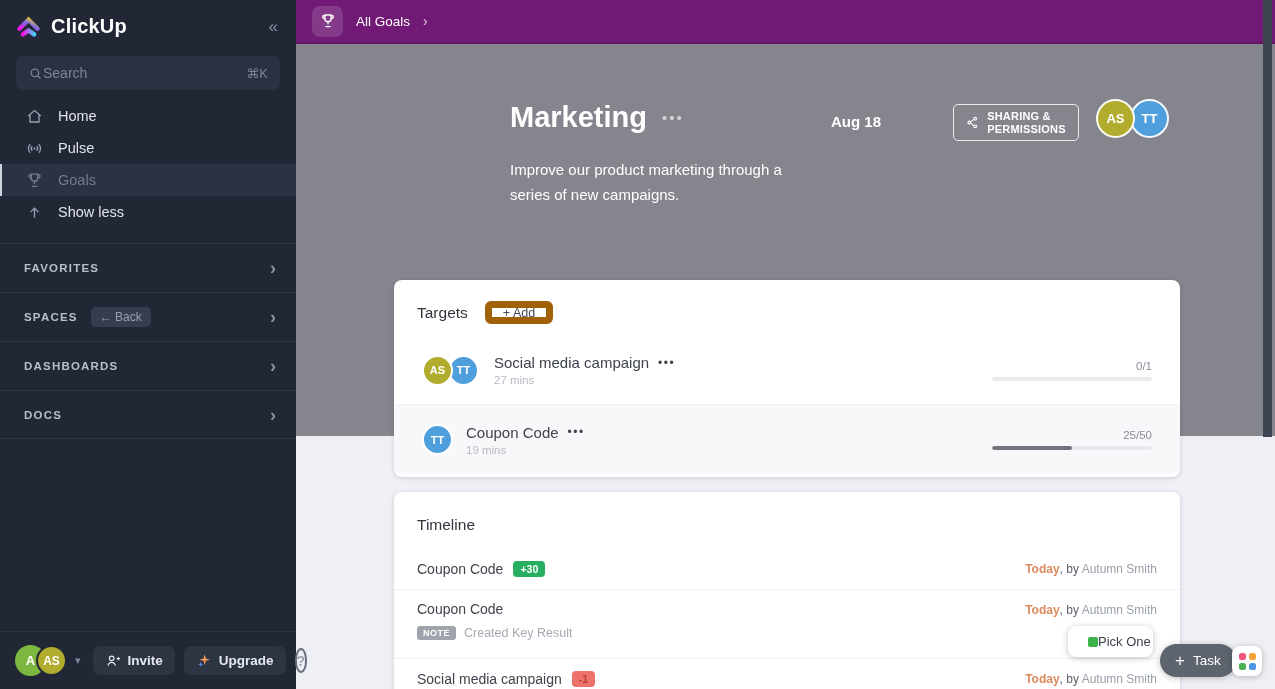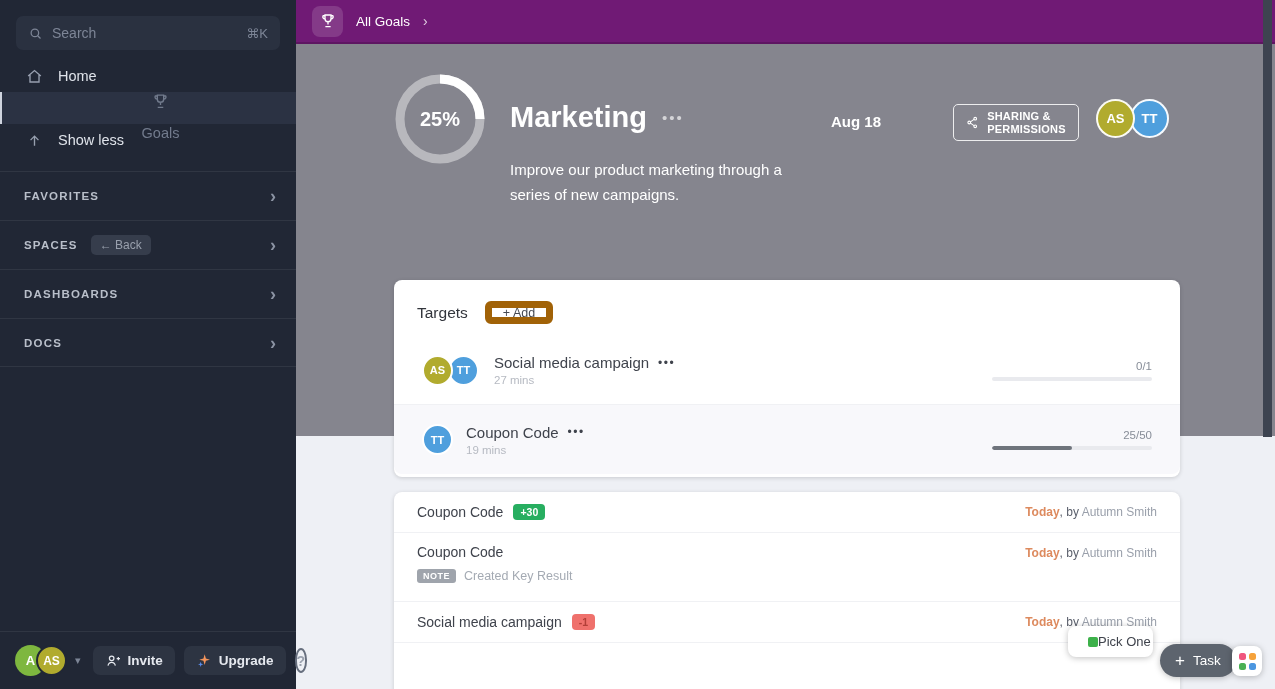--- a/index.html
+++ b/index.html
@@ -5,25 +5,25 @@
   * { margin:0; padding:0; box-sizing:border-box; }
   html,body { width:1275px; height:689px; overflow:hidden; }
   body { position:relative; background:#eef0f5; font-family:"Liberation Sans","DejaVu Sans",sans-serif; }
 
   
   .sidebar { position:absolute; left:0; top:0; width:296px; height:689px; background:#212735; z-index:40; }
   .logo-row { display:flex; align-items:center; padding:13px 18px 0 15px; }
   .logo-mark { width:27px; height:27px; }
   .logo-text { color:#fff; font-size:20px; font-weight:800; margin-left:9px; letter-spacing:.2px; }
   .collapse { margin-left:auto; color:#8b93a3; font-size:17px; cursor:pointer; }
-  .search-box { margin:16px 16px 10px; height:34px; background:#2a3140; border-radius:7px; display:flex; align-items:center; padding:0 12px; gap:9px; color:#7d8596; font-size:14px; }
+  .search-box { margin:16px 16px 10px; height:34px; background:#2a3140; border-radius:7px; display:flex; align-items:center; padding:0 12px; color:#7d8596; font-size:14px; }
   .search-box .kbd { margin-left:auto; font-size:13px; }
   .nav-item { height:32px; display:flex; align-items:center; padding-left:25px; gap:14px; color:#dfe3ea; font-size:14.5px; font-weight:500; cursor:pointer; }
   .nav-item .nav-icon { width:19px; height:19px; color:#98a0b0; flex:none; }
-  .nav-item.active { background:#2b3243; color:#727b8d; box-shadow:inset 2px 0 0 #cfd4de;flex-direction:column; }
+  .nav-item.active { background:#2b3243; color:#727b8d; box-shadow:inset 2px 0 0 #cfd4de; }
   .nav-item.active .nav-icon { color:#727b8d; }
   .sections { margin-top:15px; }
   .section-row { height:49px; display:flex; align-items:center; padding:0 20px 0 24px; border-top:1px solid rgba(255,255,255,.07); cursor:pointer; }
   .section-row:last-child { border-bottom:1px solid rgba(255,255,255,.07); }
   .section-label { font-size:11.5px; font-weight:700; letter-spacing:1.2px; color:#b9bfca; }
   .section-chevron { margin-left:auto; color:#8b93a3; font-size:18px; font-weight:700; line-height:1; }
   .back-badge { margin-left:13px; background:#363d4c; color:#99a0ad; border-radius:5px; padding:3px 9px; font-size:12px; cursor:pointer; }
   .sidebar-footer { position:absolute; left:0; right:0; bottom:0; height:58px; border-top:1px solid rgba(255,255,255,.07); display:flex; align-items:center; padding:0 15px; }
   .avatar-stack { position:relative; width:53px; height:31px; flex:none; }
   .av { position:absolute; border-radius:50%; display:flex; align-items:center; justify-content:center; color:#fff; font-weight:700; }
@@ -108,37 +108,63 @@
   .task-btn { position:absolute; left:864px; top:644px; height:33px; border-radius:17px; background:#5d646e; box-shadow:0 1px 6px rgba(0,0,0,.25); color:#fff; display:flex; align-items:center; gap:8px; padding:0 15px; font-size:13.5px; z-index:61; cursor:pointer; }
   .task-plus { font-size:17px; font-weight:400; line-height:1; }
   .grid-btn { position:absolute; left:936px; top:646px; width:30px; height:30px; background:#fff; border-radius:8px; box-shadow:0 1px 6px rgba(0,0,0,.25); display:grid; grid-template-columns:7px 7px; grid-template-rows:7px 7px; gap:3px; align-content:center; justify-content:center; z-index:62; cursor:pointer; }
   .grid-dot { width:7px; height:7px; border-radius:2.5px; }
   .gd1 { background:#f0567e; } .gd2 { background:#f5a23b; } .gd3 { background:#4ab154; } .gd4 { background:#4b96e0; }
 </style>
 </head>
 <body>
 
 <div class="sidebar">
+  <div class="logo-row">
+    <svg class="logo-mark" viewBox="0 0 24 24">
+      <defs>
+        <linearGradient id="lg1" x1="0" y1="1" x2="1" y2="0">
+          <stop offset="0" stop-color="#fa12e3"></stop>
+            <stop offset=".5" stop-color="#7b68ee"></stop>
+            <stop offset="1" stop-color="#ffd700"></stop>
+        </linearGradient>
+        <linearGradient id="lg2" x1="0" y1="0" x2="1" y2="0">
+          <stop offset="0" stop-color="#fa12e3"></stop>
+            <stop offset="1" stop-color="#49ccf9"></stop>
+        </linearGradient>
+      </defs>
+      <path d="M4 14 L12 6 L20 14" fill="none" stroke="url(#lg1)" stroke-width="4" stroke-linecap="round"></path>
+      <path d="M7 19 L12 15.5 L17 19" fill="none" stroke="url(#lg2)" stroke-width="4" stroke-linecap="round"></path>
+    </svg>
+    <span class="logo-text">ClickUp</span>
+    <span class="collapse">«</span>
+  </div>
 
   <div class="search-box">
     <svg width="15" height="15" viewBox="0 0 24 24" fill="none" stroke="currentColor" stroke-width="2">
         <circle cx="11" cy="11" r="6"></circle>
         <path d="M15.5 15.5 L20 20"></path>
       </svg>
     <span>Search</span>
     <span class="kbd">⌘K</span>
   </div>
 
   <div class="nav">
     <div class="nav-item">
       <svg class="nav-icon" viewBox="0 0 24 24" fill="none" stroke="currentColor" stroke-width="1.7">
           <path d="M4 11.5 L12 4.5 L20 11.5 M6.3 10 V19 H17.7 V10"></path>
         </svg>
       <span>Home</span>
     </div>
+    <div class="nav-item">
+      <svg class="nav-icon" viewBox="0 0 24 24" fill="none" stroke="currentColor" stroke-width="1.6">
+          <circle cx="12" cy="12" r="1.4" fill="currentColor" stroke="none"></circle>
+          <path d="M9.2 9.2a4 4 0 0 0 0 5.6 M14.8 9.2a4 4 0 0 1 0 5.6 M6.6 6.6a7.6 7.6 0 0 0 0 10.8 M17.4 6.6a7.6 7.6 0 0 1 0 10.8"></path>
+        </svg>
+      <span>Pulse</span>
+    </div>
     <div class="nav-item active">
       <svg class="nav-icon" viewBox="0 0 24 24" fill="none" stroke="currentColor" stroke-width="1.7">
           <path d="M8 4h8v5a4 4 0 0 1-8 0z M8 5H5.5a2.6 2.6 0 0 0 2.6 4 M16 5h2.5a2.6 2.6 0 0 1-2.6 4 M12 13v3.5 M8.5 19.5h7"></path>
         </svg>
       <span>Goals</span>
     </div>
     <div class="nav-item">
       <svg class="nav-icon" viewBox="0 0 24 24" fill="none" stroke="currentColor" stroke-width="1.7">
           <path d="M12 18.5V6.5 M7 11.5 L12 6.5 L17 11.5"></path>
         </svg>
@@ -195,27 +221,20 @@
     <div class="trophy-tile">
       <svg viewBox="0 0 24 24" fill="none" stroke="#fff" stroke-width="1.8">
           <path d="M8 4h8v5a4 4 0 0 1-8 0z M8 5H5.5a2.6 2.6 0 0 0 2.6 4 M16 5h2.5a2.6 2.6 0 0 1-2.6 4 M12 13v3.5 M8.5 19.5h7"></path>
         </svg>
     </div>
     <span class="breadcrumb-label">All Goals</span>
     <span class="crumb-chev">›</span>
   </div>
 
   <div class="goal-header">
-    <div class="progress-wrap">
-      <svg width="92" height="92" viewBox="0 0 92 92">
-        <circle cx="46" cy="46" r="40" fill="none" stroke="rgba(255,255,255,.42)" stroke-width="9"></circle>
-        <circle cx="46" cy="46" r="40" fill="none" stroke="#ffffff" stroke-width="9" stroke-dasharray="62.83185307179586 251.32741228718345"></circle>
-      </svg>
-      <div class="progress-label">25%</div>
-    </div>
     <div class="goal-title-row">
       <span class="goal-title">Marketing</span>
       <span class="title-dots">•••</span>
     </div>
     <span class="due-date">Aug 18</span>
     <div class="share-btn">
       <svg viewBox="0 0 24 24" fill="none" stroke="#fff" stroke-width="2">
           <circle cx="17" cy="5" r="2.5"></circle>
           <circle cx="6" cy="12" r="2.5"></circle>
           <circle cx="17" cy="19" r="2.5"></circle>
@@ -274,20 +293,23 @@
       <div class="t-progress">
         <div class="t-progress-label">25/50</div>
         <div class="t-bar">
             <div class="t-bar-fill" style="width: 50%;"></div>
           </div>
       </div>
     </div>
   </div>
 
   <div class="card card-timeline">
+    <div class="tl-head">
+      <span class="card-title">Timeline</span>
+    </div>
     <div class="tl-row r1">
       <span class="tl-title">Coupon Code</span>
       <span class="tl-badge" style="background: rgb(39, 174, 96);">+30</span>
       <span class="tl-right"><span class="tl-when">Today</span><span class="tl-by">, by </span><span class="tl-author">Autumn Smith</span></span>
     </div>
     <div class="tl-row r2">
       <div>
         <div class="tl-title">Coupon Code</div>
         <div class="note-line">
           <span class="note-badge">NOTE</span>

